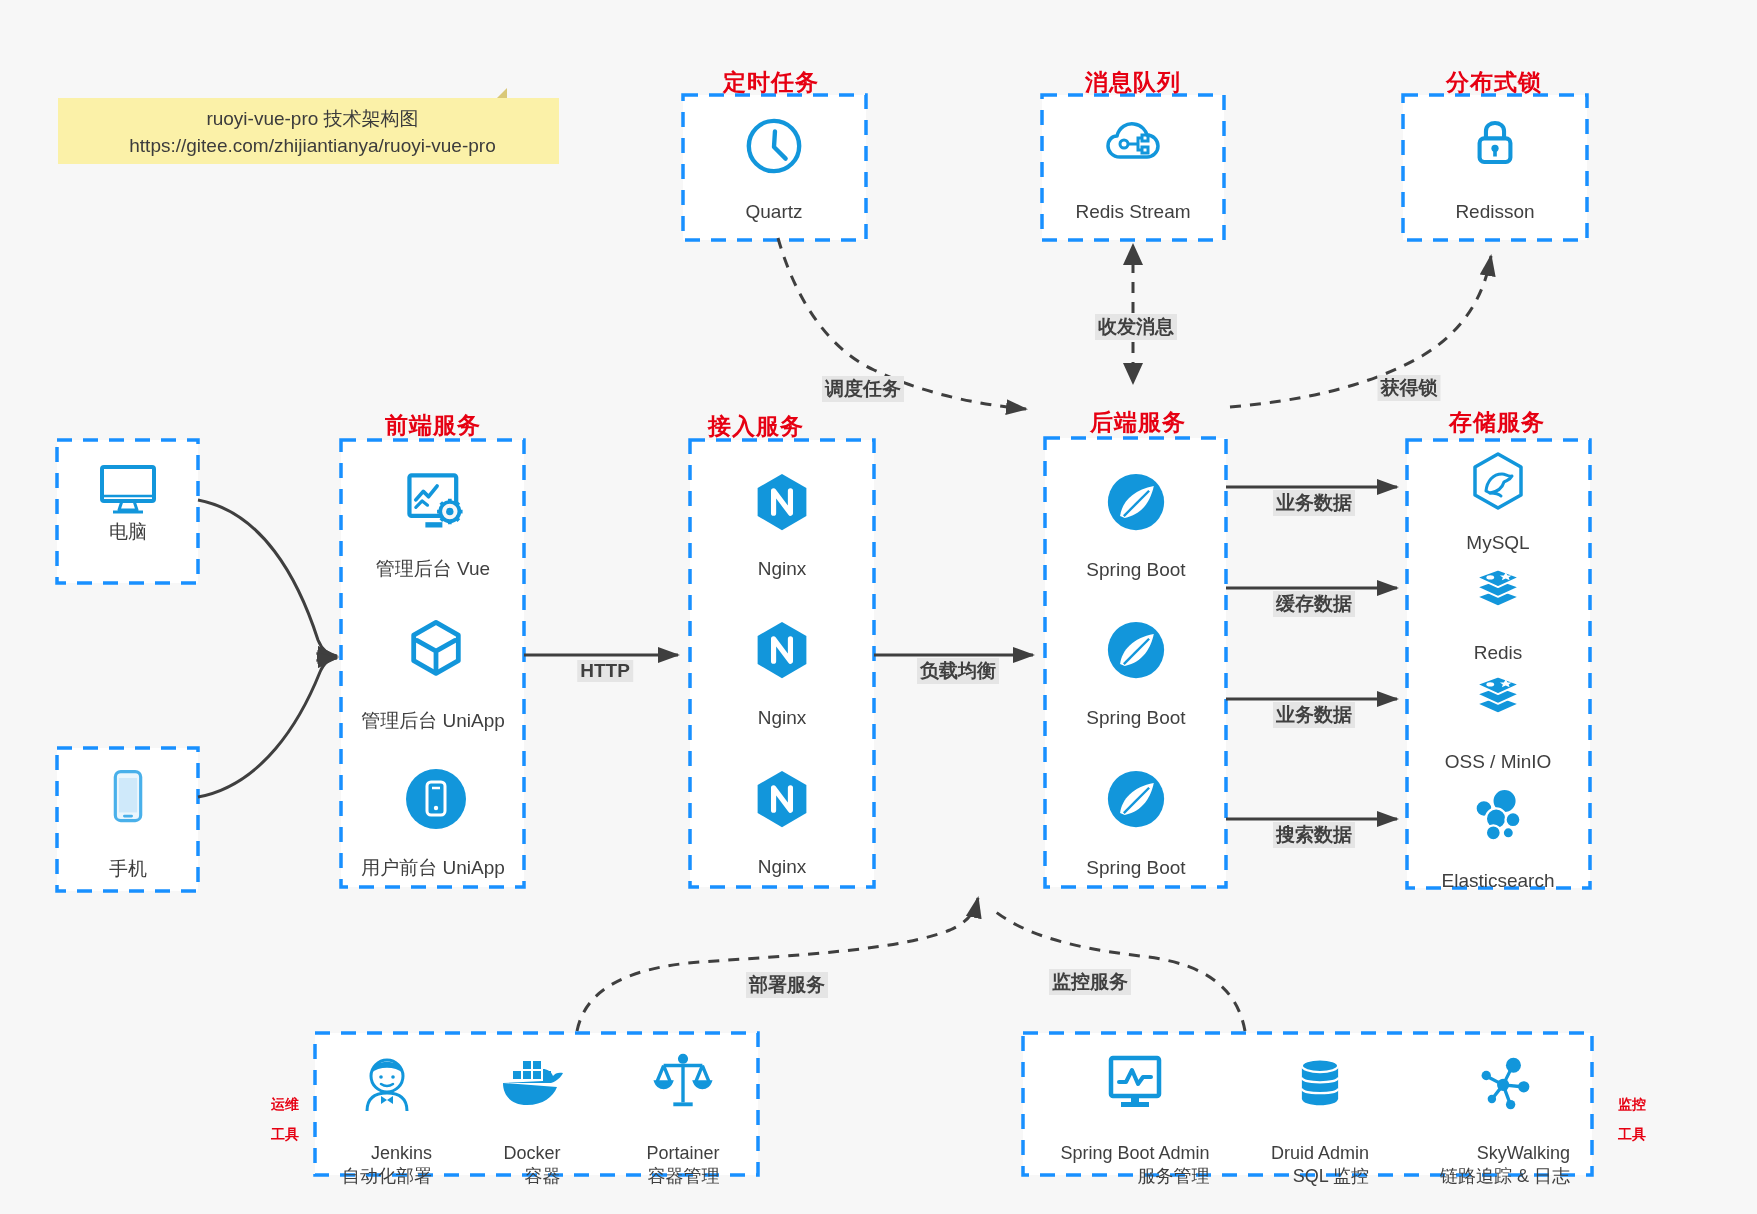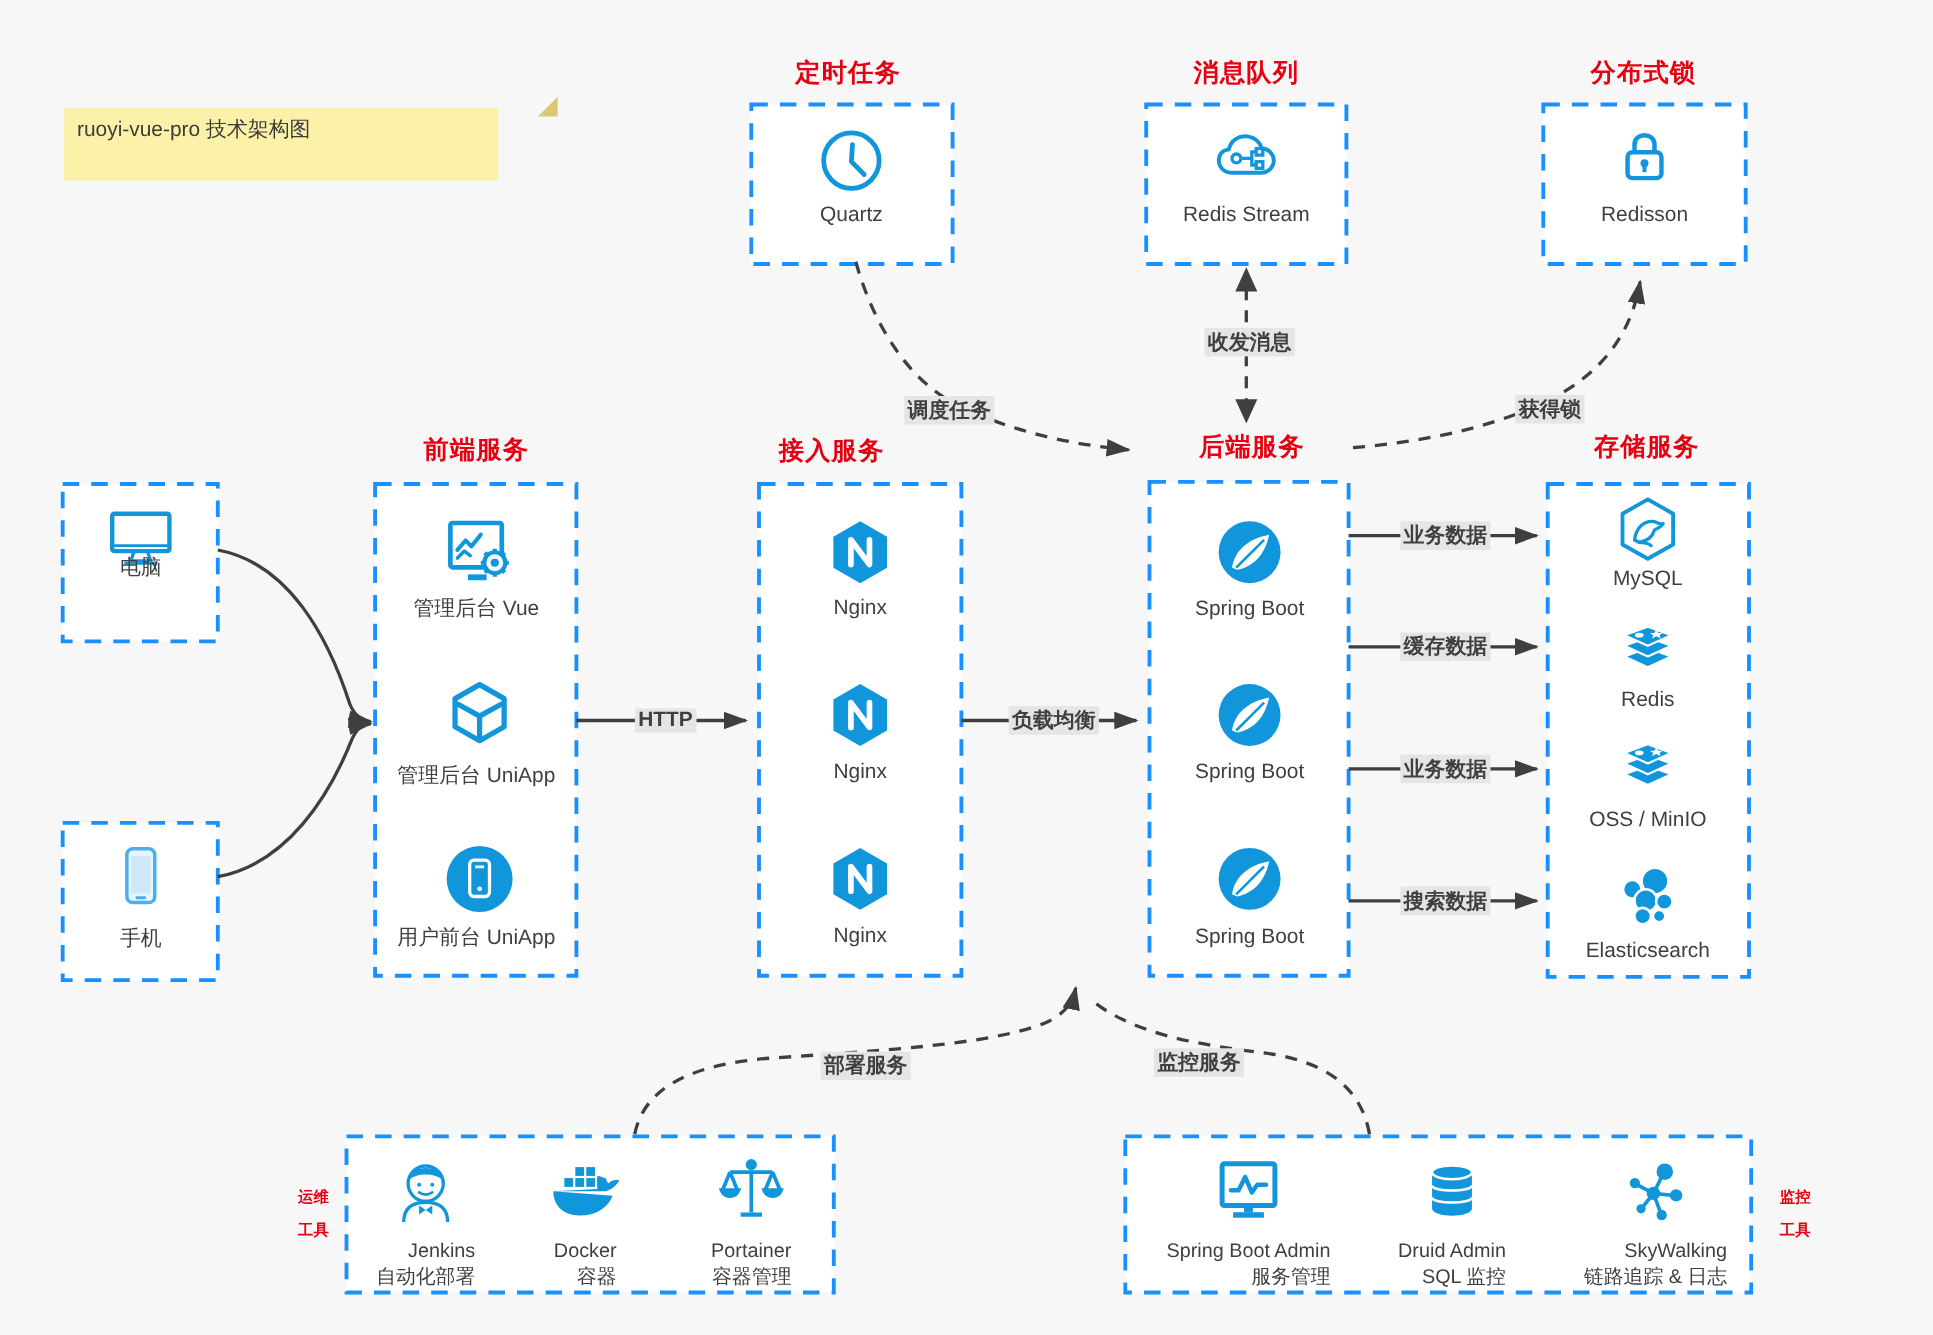--- a/index.html
+++ b/index.html
@@ -3,29 +3,29 @@
 <meta charset="utf-8">
 <style>
   html,body{margin:0;padding:0;background:#f7f7f7;}
   .canvas{position:relative;width:1757px;height:1214px;background:#f7f7f7;
           font-family:"Liberation Sans","DejaVu Sans",sans-serif;overflow:hidden;}
   svg.overlay{position:absolute;left:0;top:0;z-index:1;}
   .box-rect{fill:#ffffff;stroke:#1890ff;stroke-width:3.5;}
   .solid-line{stroke:#3f3f3f;stroke-width:3;fill:none;}
   .dash-line{stroke:#3f3f3f;stroke-width:3;fill:none;stroke-dasharray:11 9;}
   .arrowhead{fill:#3f3f3f;}
-  .abs{position:absolute;transform:translate(-50%,-50%);white-space:nowrap;z-index:3;}
+  .abs{position:absolute;transform:translate(-50%,-50%);white-space:nowrap;z-index:3;margin-top:16px;}
   .title{color:#e60012;font-size:23px;font-weight:700;letter-spacing:1px;}
   .side-title{color:#e60012;font-size:14px;font-weight:700;text-align:right;line-height:30px;}
   .item-label{color:#3f3f3f;font-size:19px;}
   .item-label2{color:#3f3f3f;font-size:18px;text-align:right;line-height:23px;}
   .edge-label{color:#3f3f3f;font-size:19px;background:#e5e5e5;padding:0 3px;z-index:4;font-weight:bold;}
   .icon{position:absolute;transform:translate(-50%,-50%);z-index:3;}
-  .note{position:absolute;left:58px;top:98px;width:395px;height:66px;background:#fbf1a8;
-        z-index:5;padding:7px 4px 0 12px;box-sizing:border-box;}
+  .note{position:absolute;left:58px;top:98px;width:501px;height:66px;background:#fbf1a8;
+        z-index:5;padding:7px 4px 0 12px;box-sizing:border-box;text-align:center;}
   .note-line{color:#3c3c3c;font-size:19px;line-height:27px;}
   .note-fold{position:absolute;left:489px;top:88px;width:0;height:0;z-index:4;
         border-left:18px solid transparent;border-bottom:18px solid #d9c878;}
 </style>
 </head>
 <body>
 
 <div class="canvas">
 
   <svg class="overlay" width="1757" height="1214">
@@ -62,20 +62,21 @@
     <path class="dash-line" d="M1133 262 L1133 366"></path>
     <polygon class="arrowhead" points="1133,243 1123,265 1143,265"></polygon>
     <polygon class="arrowhead" points="1133,385 1123,363 1143,363"></polygon>
     <path class="dash-line" d="M577 1031 C585 992 622 968 700 962 C800 955 900 950 950 930 C968 922 975 912 978 898" marker-end="url(#arr)"></path>
     <path class="dash-line" d="M1245 1031 C1238 992 1210 965 1148 957 C1090 950 1030 940 992 909"></path>
   </svg>
 
   <div class="note-fold"></div>
   <div class="note">
     <div class="note-line">ruoyi-vue-pro 技术架构图</div>
+    <div class="note-line">https://gitee.com/zhijiantianya/ruoyi-vue-pro</div>
   </div>
 
   <div class="abs title" style="left:771px;top:66px">定时任务</div>
   <div class="abs title" style="left:1133px;top:66px">消息队列</div>
   <div class="abs title" style="left:1494px;top:66px">分布式锁</div>
   <div class="abs title" style="left:433px;top:409px">前端服务</div>
   <div class="abs title" style="left:756px;top:410px">接入服务</div>
   <div class="abs title" style="left:1138px;top:406px">后端服务</div>
   <div class="abs title" style="left:1497px;top:406px">存储服务</div>
   <div class="abs side-title" style="left:285px;top:1103px">

